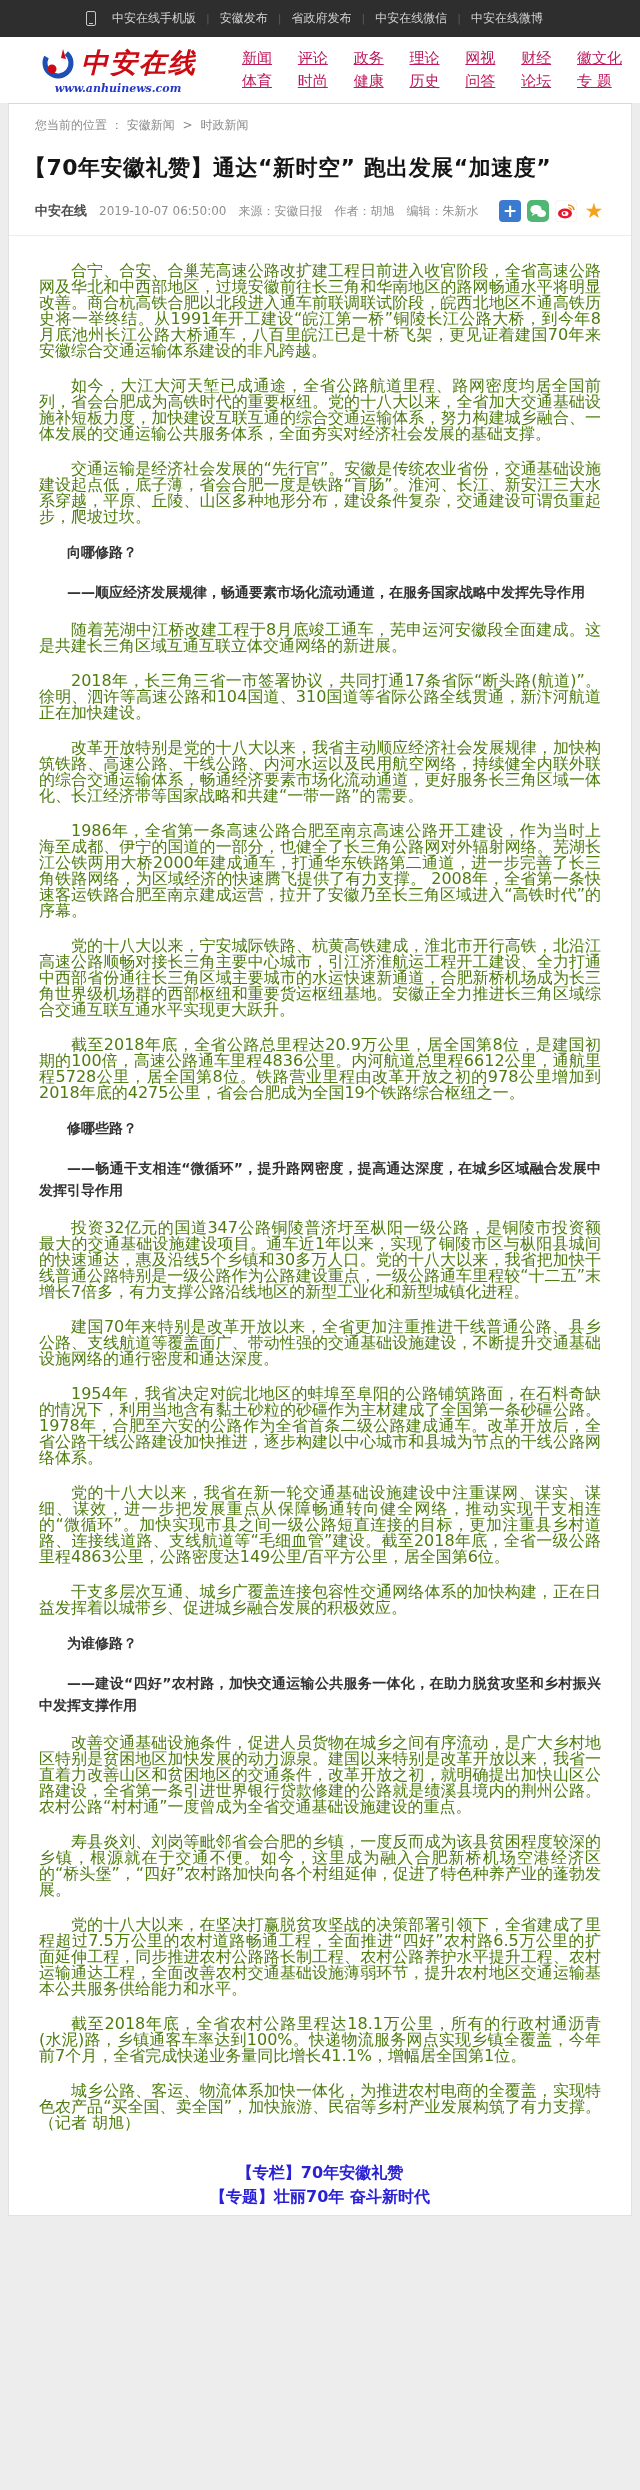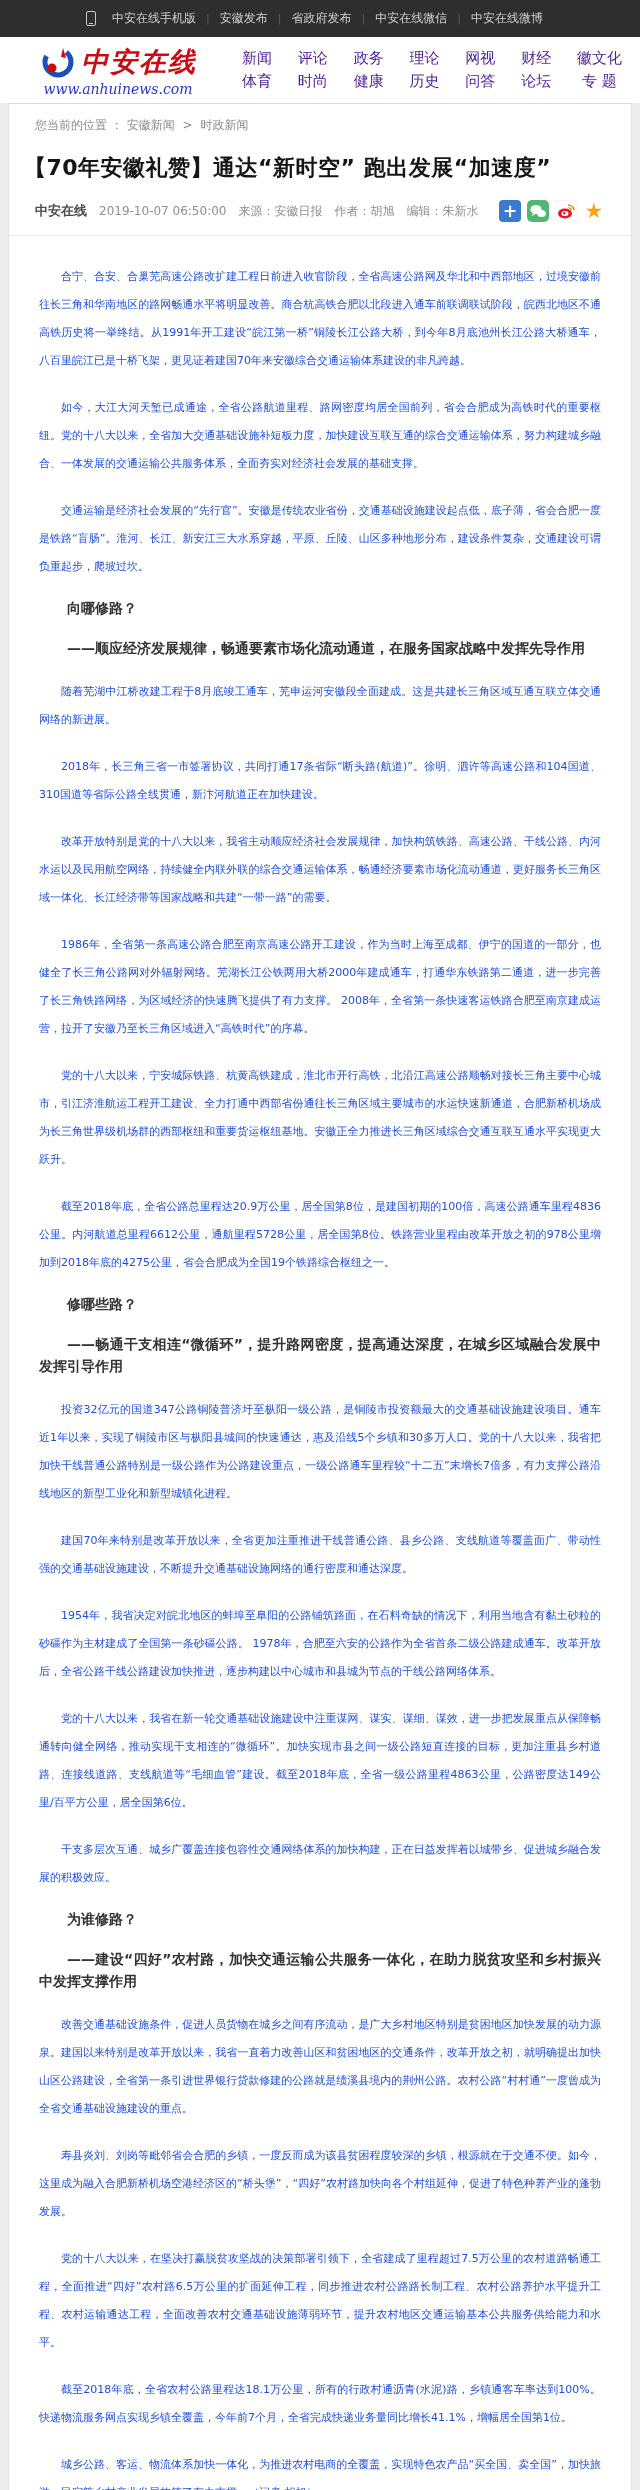--- a/index.html
+++ b/index.html
@@ -58,38 +58,38 @@
     font-style:italic;
     font-weight:bold;
     font-size:27px;
     color:#cc0a12;
     letter-spacing:2px;
     white-space:nowrap;
   }
   .logo-url{
     font-family:"DejaVu Serif","Liberation Serif",serif;
     font-style:italic;
-    font-weight:normal;
-    font-size:14px;
+    font-weight:bold;
+    font-size:11px;
     color:#2438c8;
     margin-top:1px;
   }
   .nav{
     flex:1;
     display:flex;
     justify-content:space-between;
     margin-left:34px;
   }
   .nav-item{
-    text-align:center;
     font-size:15px;
-    color:#4c1d95;
+    color:#be185d;
     line-height:1.55;
     cursor:pointer;
     white-space:nowrap;
+    text-decoration:underline;
   }
   
   .card{
     margin:0 8px;
     background:#ffffff;
     border:1px solid #e2e2e2;
     border-top:1px solid #d7d7d7;
   }
   .breadcrumb{
     padding:13px 26px 6px;
@@ -132,23 +132,23 @@
     cursor:pointer;
     box-sizing:border-box;
   }
   .icon-plus{background:#3a7ad1;}
   .icon-plus:before{content:"+";color:#fff;font-size:17px;font-weight:bold;line-height:1;}
   .icon-star{background:transparent;}
   .icon-star:before{content:"★";color:#f5a31c;font-size:21px;line-height:1;}
   
   .article{padding:8px 30px 0;}
   .para{
-    font-size:11px;
-    color:#1d4ed8;
-    line-height:28px;
+    font-size:16px;
+    color:#4d7c0f;
+    line-height:16px;
     text-indent:2em;
     margin:19px 0;
     text-align:justify;
   }
   .head{
     font-size:14px;
     font-weight:bold;
     color:#333333;
     text-indent:2em;
     margin:5px 0 19px;

